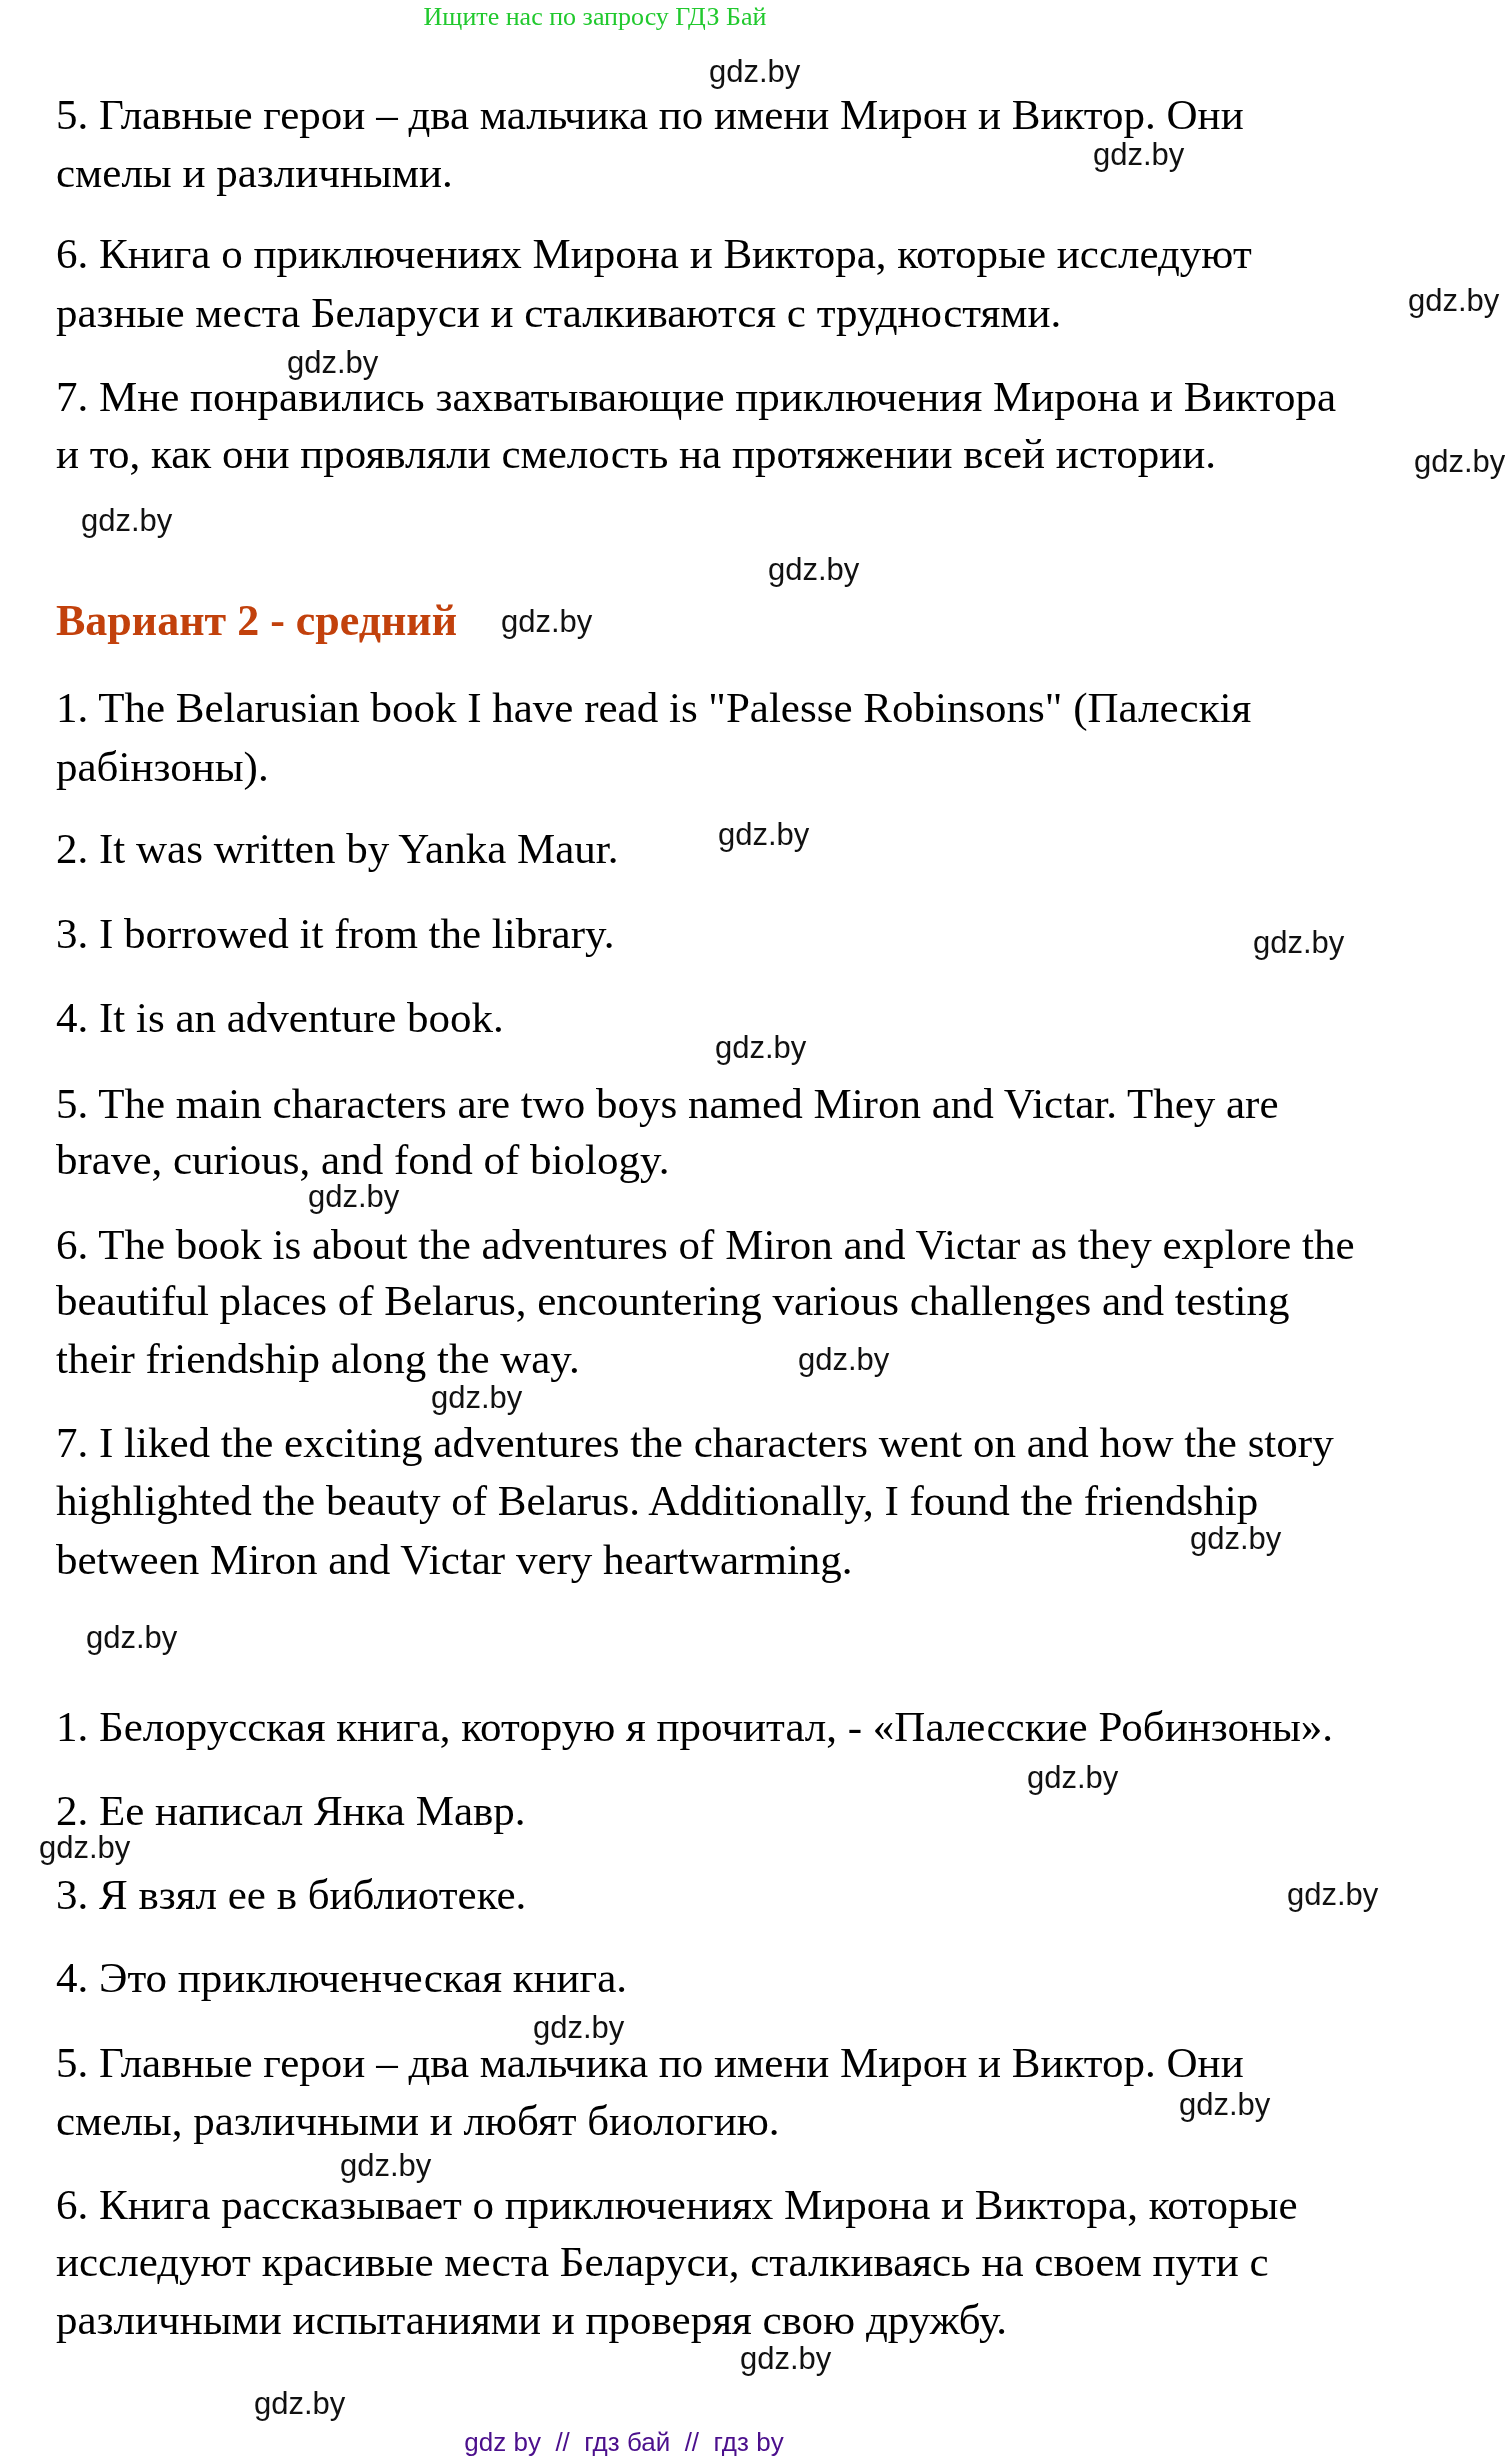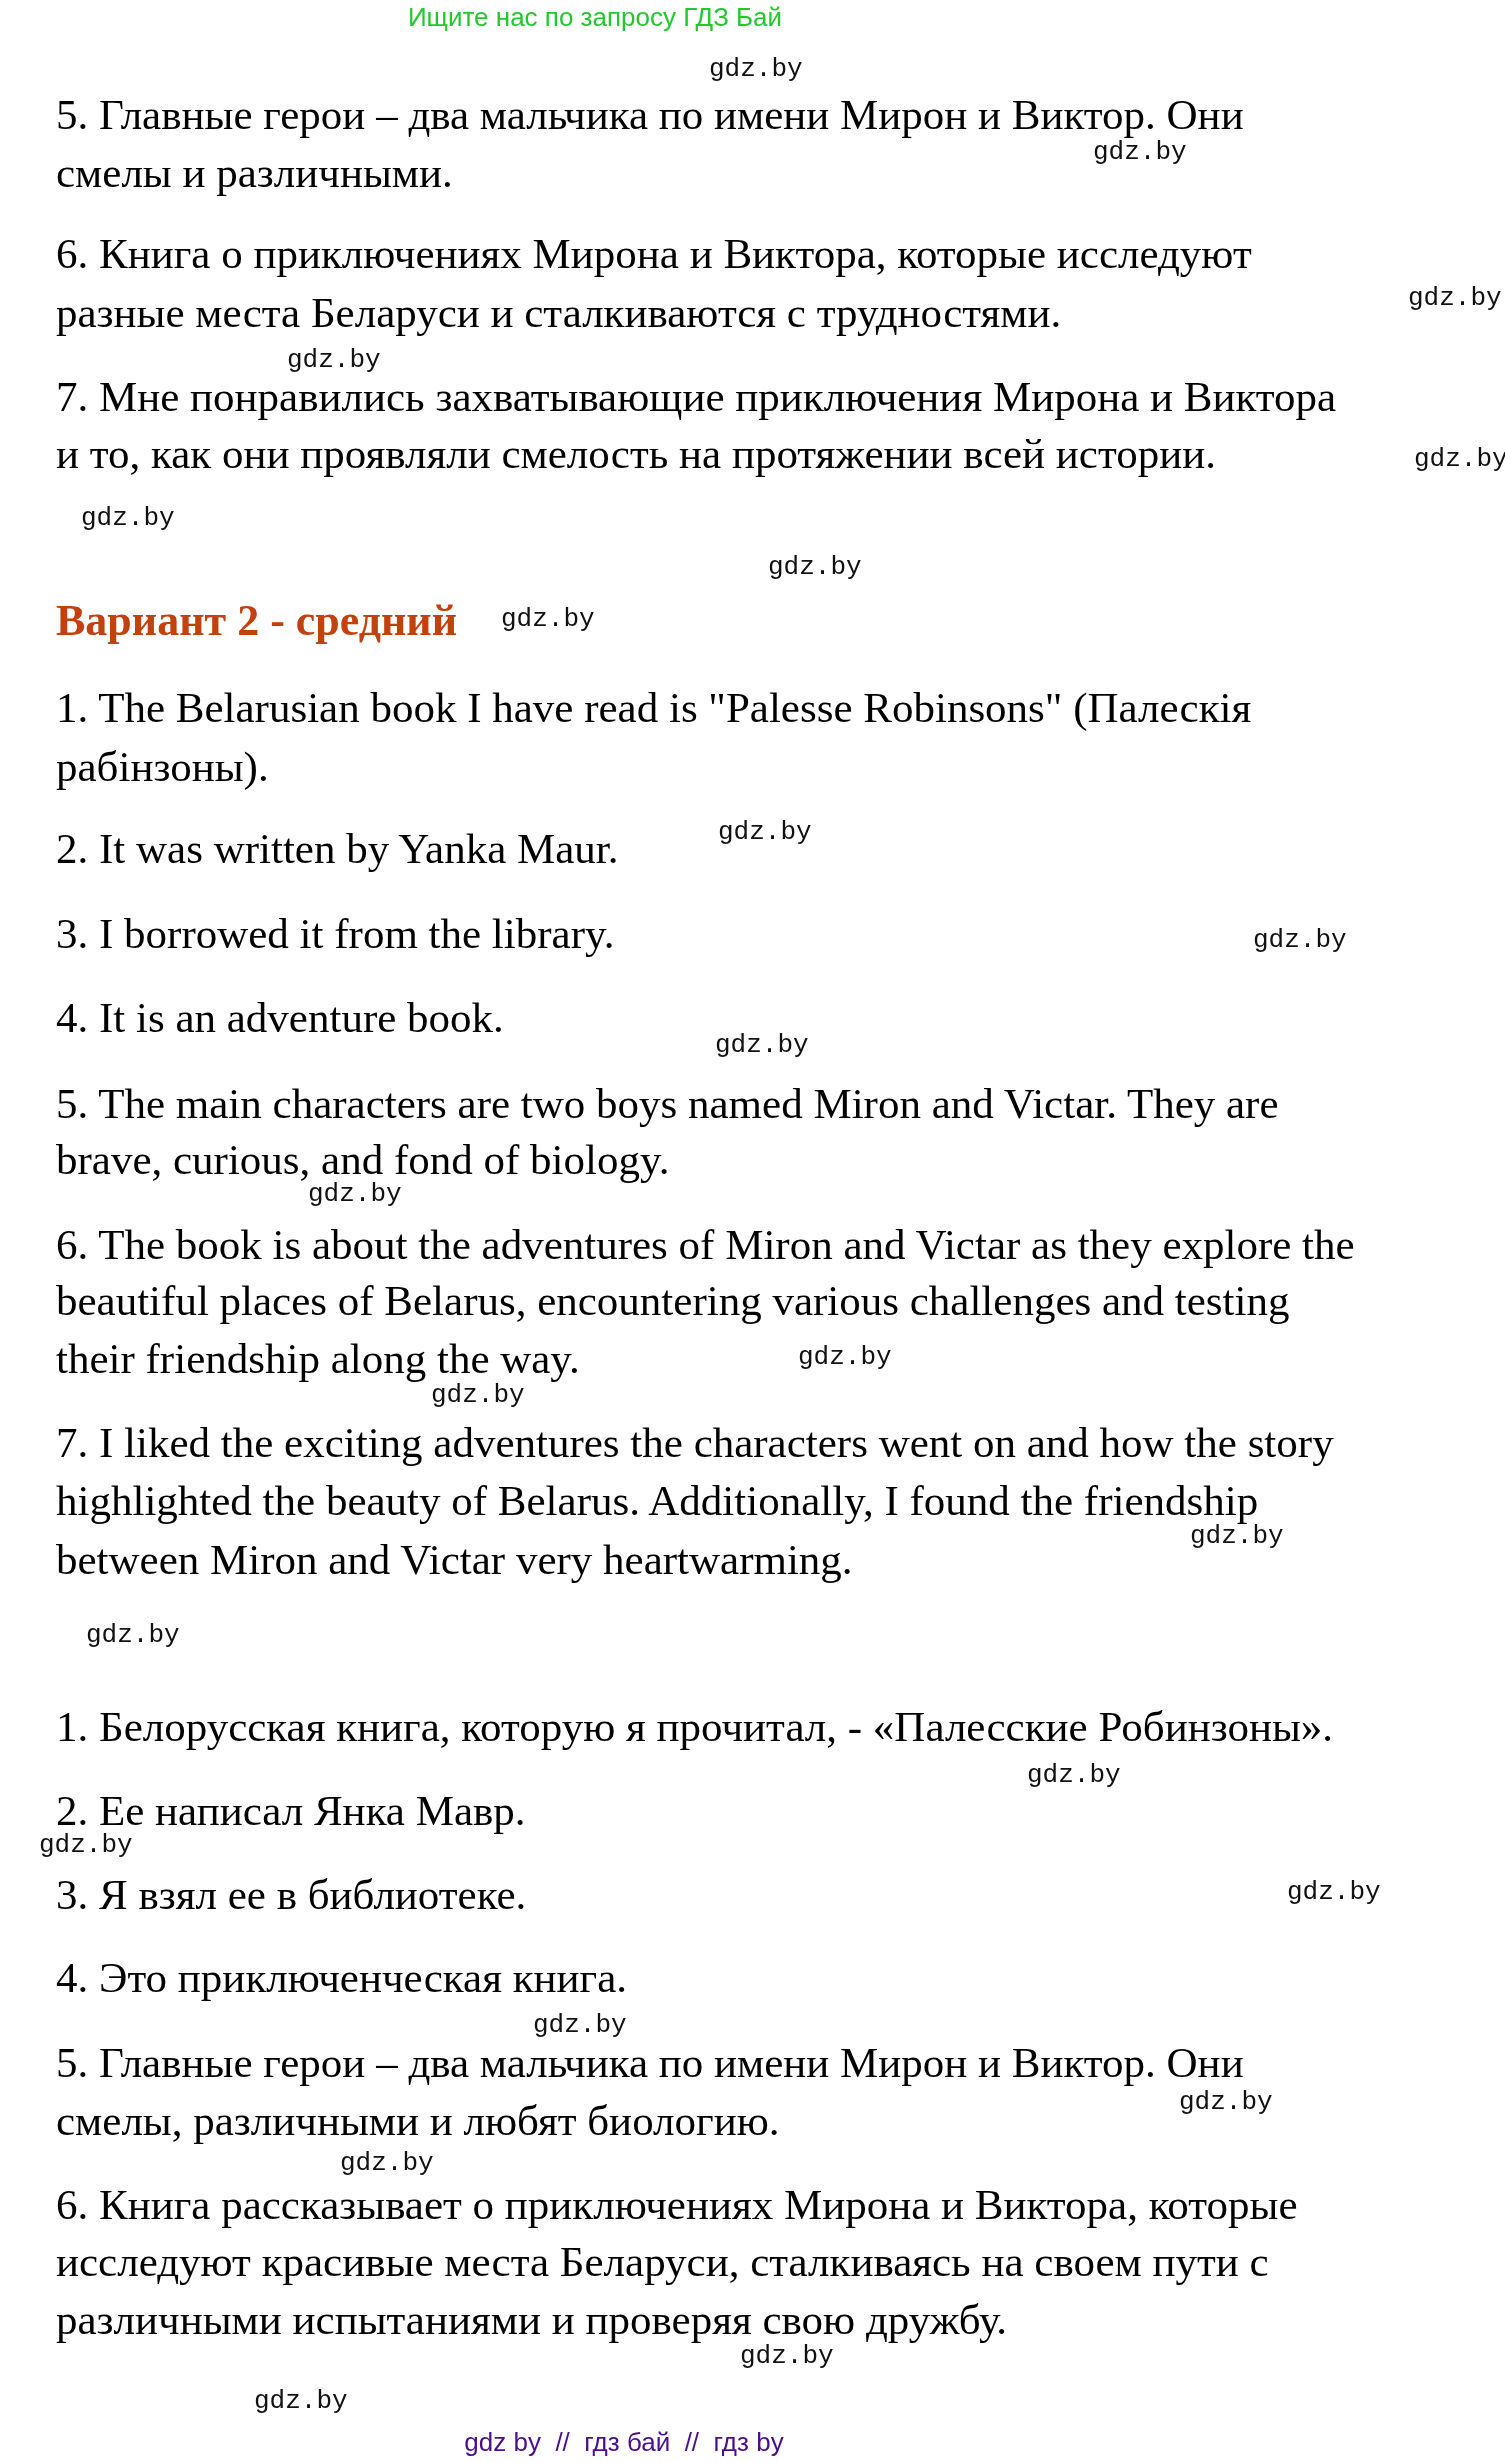--- a/index.html
+++ b/index.html
@@ -1,25 +1,25 @@
 <!DOCTYPE html>
 <html style="font-size:12.8px"><head>
 <meta charset="utf-8">
 <style>
   html, body { margin:0; padding:0; background:#ffffff; }
   body { width:1506px; height:2462px; position:relative; overflow:hidden; }
   .hdr { position:absolute; left:0; width:1190px; top:1.6px; text-align:center;
-         font-family:Liberation Sans, sans-serif; font-size:26px; color:#21c92e; }
+         font-family:Liberation Serif, serif; font-size:26px; color:#21c92e; }
   .ftr { position:absolute; left:0; width:1248px; top:2427px; text-align:center;
          font-family:"Liberation Sans", sans-serif; font-size:26px; color:#4b0f8c; white-space:pre; }
   .ln { position:absolute; left:56px; font-family:"Liberation Serif", serif; font-size:43px;
         color:#000; white-space:nowrap; line-height:1; }
   .hd { position:absolute; left:56px; font-family:"Liberation Serif", serif; font-size:44px;
         font-weight:bold; color:#c2410c; white-space:nowrap; line-height:1; }
-  .wm { position:absolute; font-family:Liberation Mono, monospace; font-size:26px;
+  .wm { position:absolute; font-family:Liberation Sans, sans-serif; font-size:31px;
         color:#111; white-space:nowrap; line-height:1; }
 </style>
 </head>
 <body>
 
 <div class="hdr">Ищите нас по запросу ГДЗ Бай</div>
 
 <div class="ln" style="top:93px">5. Главные герои – два мальчика по имени Мирон и Виктор. Они</div>
 <div class="ln" style="top:151px">смелы и различными.</div>
 <div class="ln" style="top:232px">6. Книга о приключениях Мирона и Виктора, которые исследуют</div>

